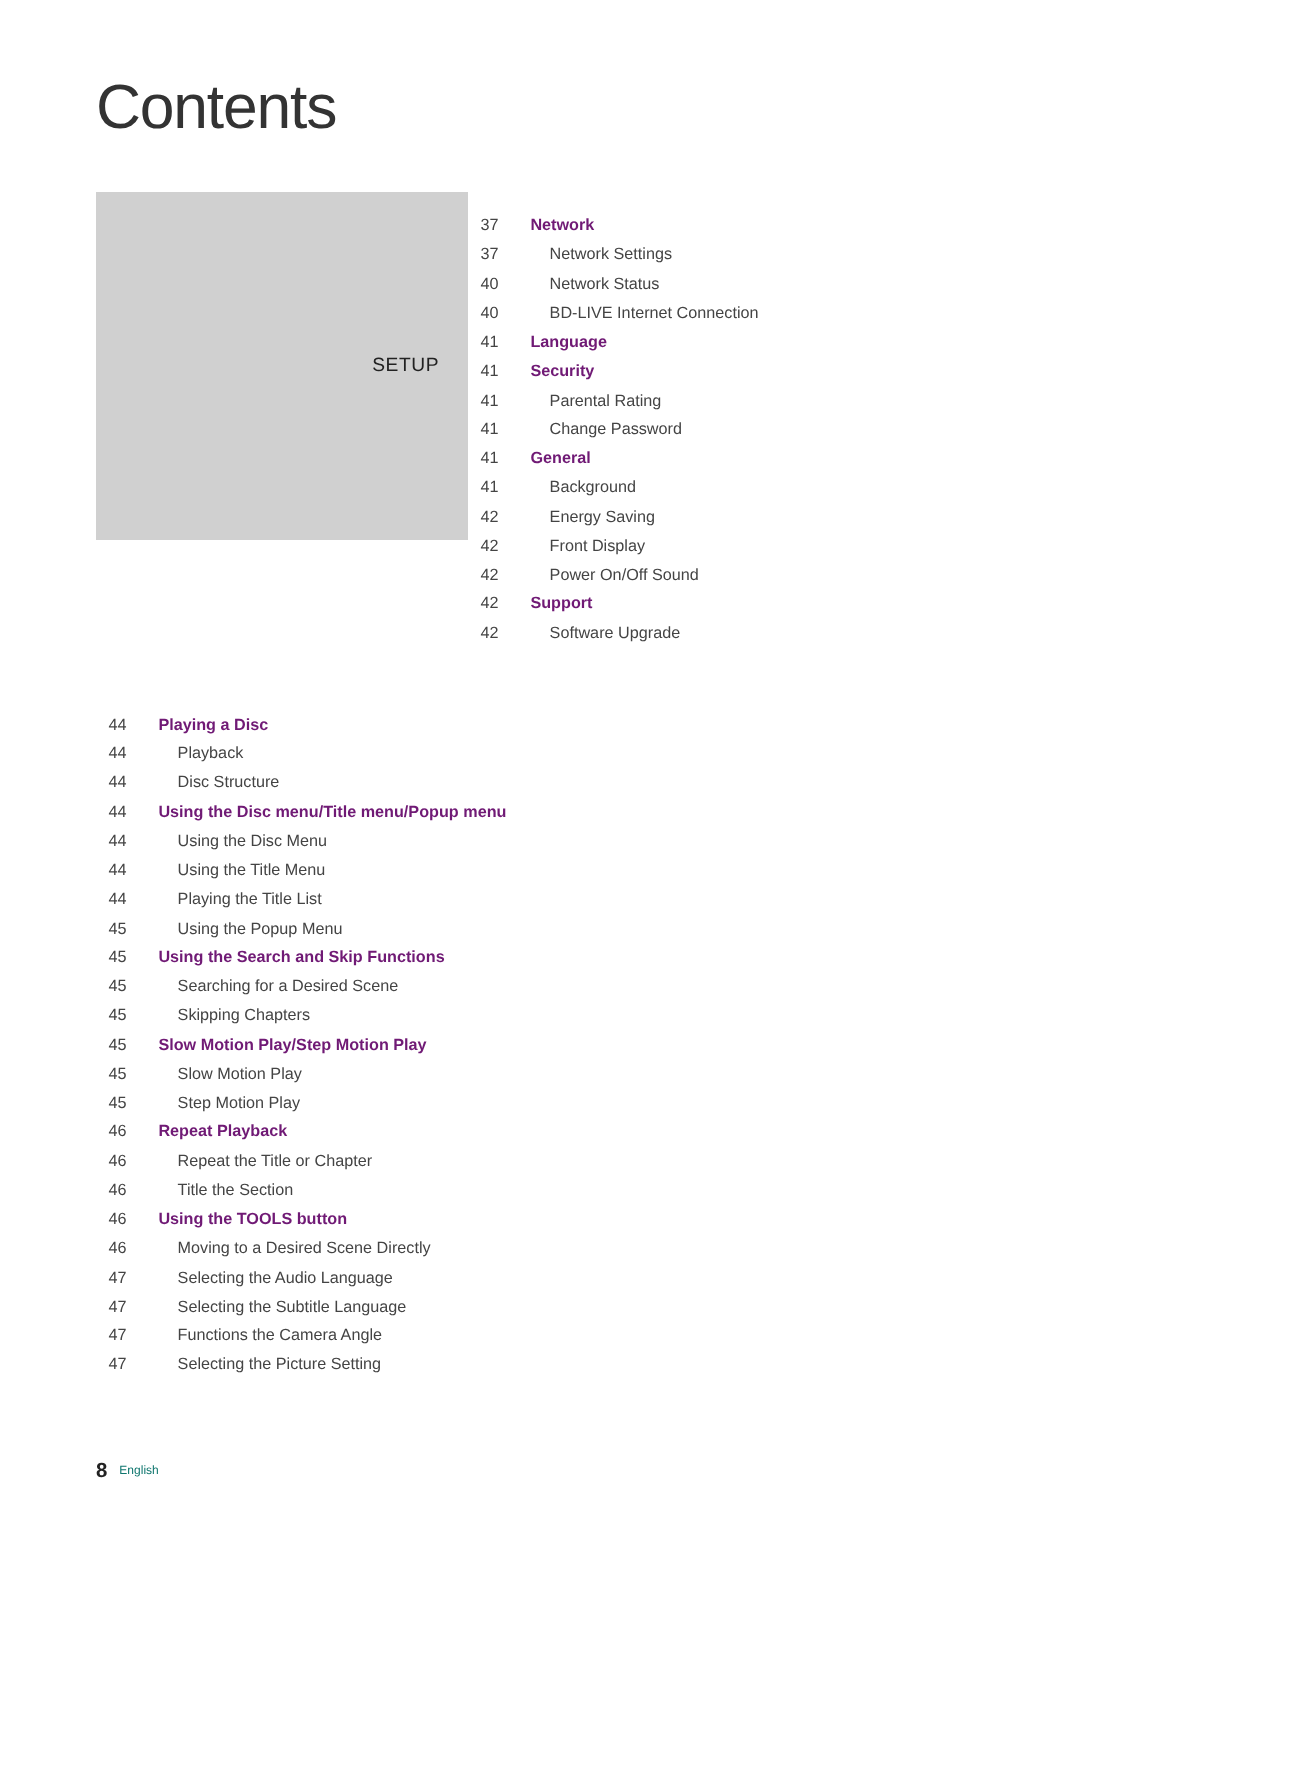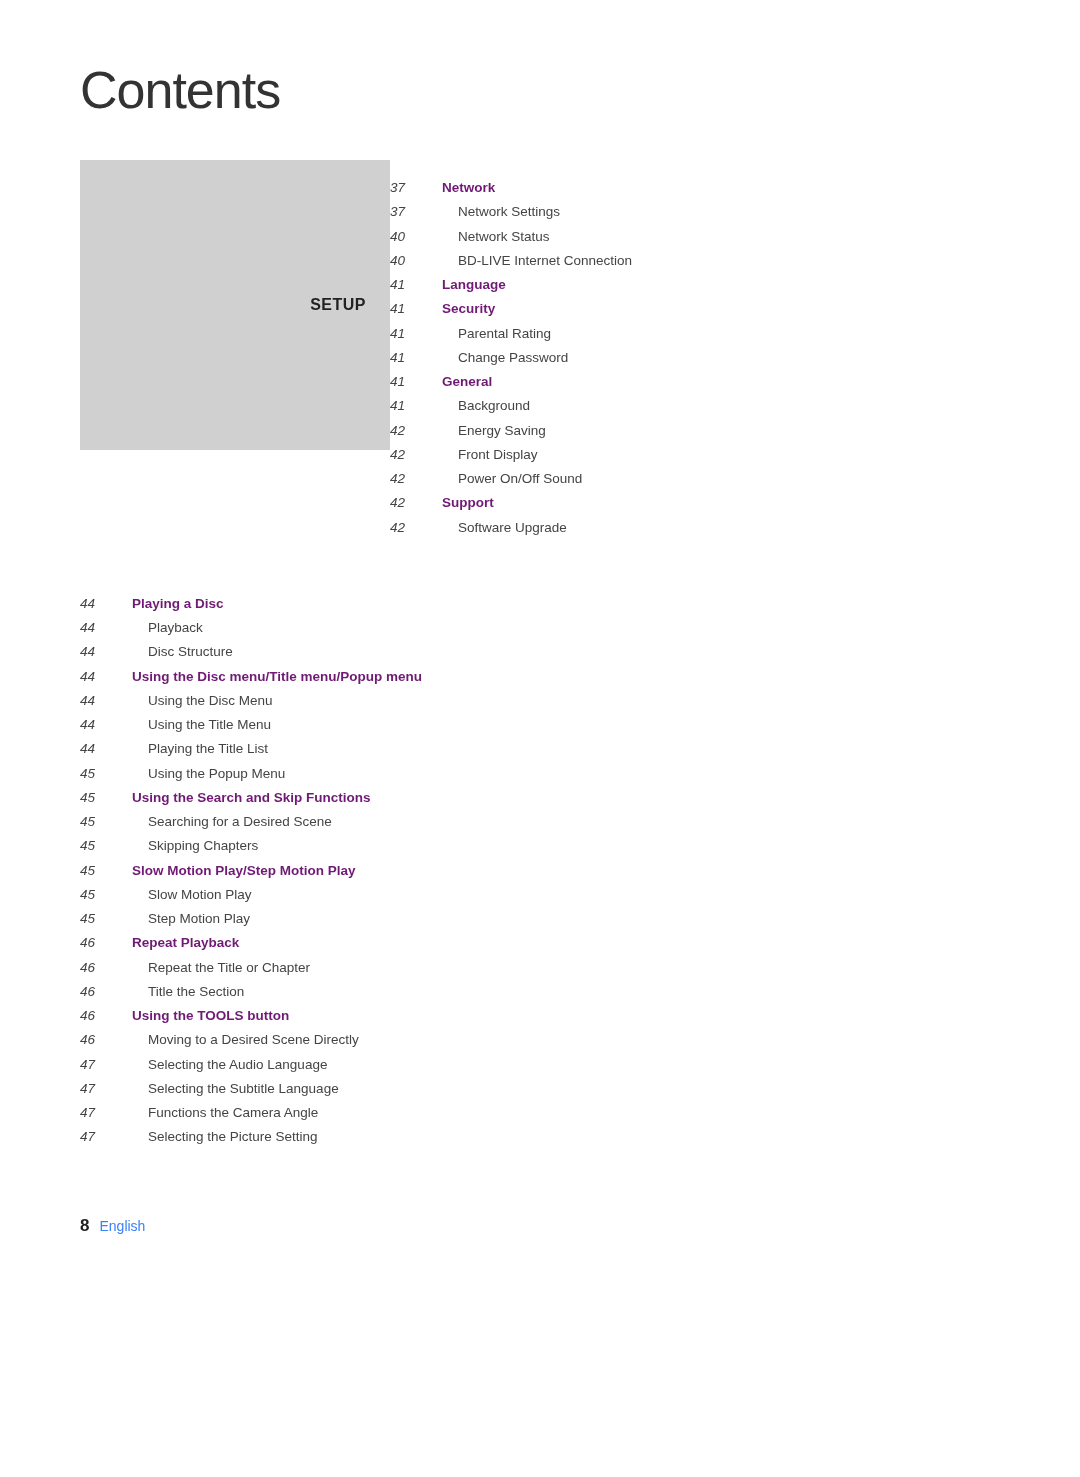--- a/index.html
+++ b/index.html
@@ -48,21 +48,21 @@
       padding: 20px 24px 20px 20px;
       flex-shrink: 0;
     }
 
     .section-label-box.basic {
       min-height: 580px;
     }
 
     .section-label {
       font-size: 16px;
-      font-weight: 700;
+      font-weight: 400;
       color: #222222;
       text-align: right;
       letter-spacing: 0.5px;
       text-transform: uppercase;
     }
 
     .toc-content {
       flex: 1;
       padding: 16px 0 16px 0;
       display: flex;
@@ -73,25 +73,24 @@
     .toc-entry {
       display: flex;
       flex-direction: row;
       align-items: baseline;
       padding: 2px 0;
     }
 
     .toc-number {
       width: 52px;
       min-width: 52px;
-      text-align: left;
+      text-align: center;
       padding-right: 16px;
       font-size: 13.5px;
       color: #444444;
-      font-style: italic;
     }
 
     .toc-text {
       font-size: 13.5px;
       color: #444444;
       line-height: 1.5;
     }
 
     .toc-text.bold {
       font-weight: 700;
@@ -111,22 +110,22 @@
     }
 
     .footer-number {
       font-size: 17px;
       font-weight: 700;
       color: #222222;
       margin-right: 10px;
     }
 
     .footer-lang {
-      font-size: 14px;
-      color: #3b82f6;
+      font-size: 10px;
+      color: #0f766e;
     }
   </style>
 </head>
 <body>
 
 <h1 class="page-title">Contents</h1>
 
 <div class="sections-container">
 <div class="section-row">
       <div class="section-label-box">

